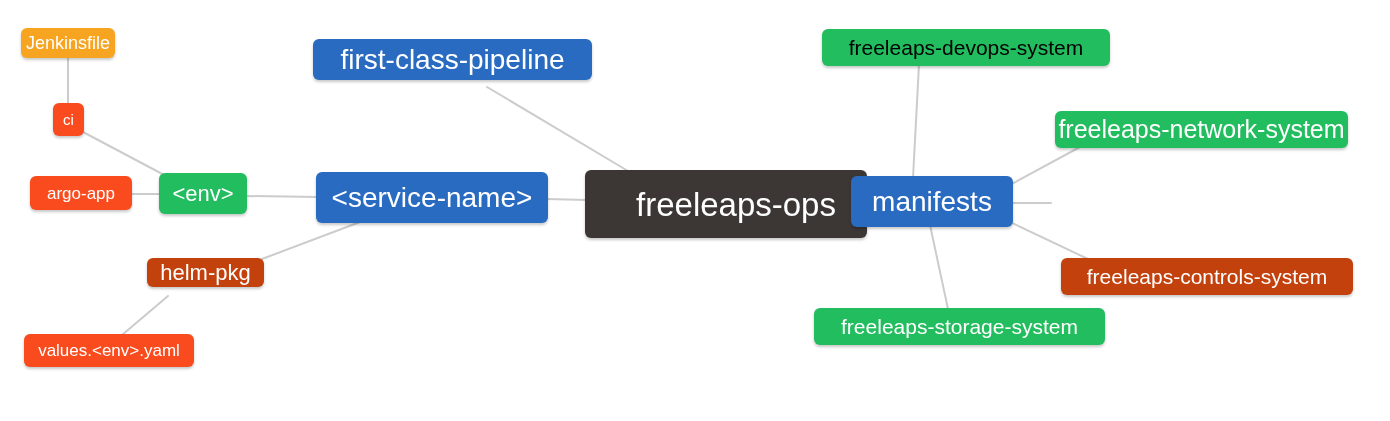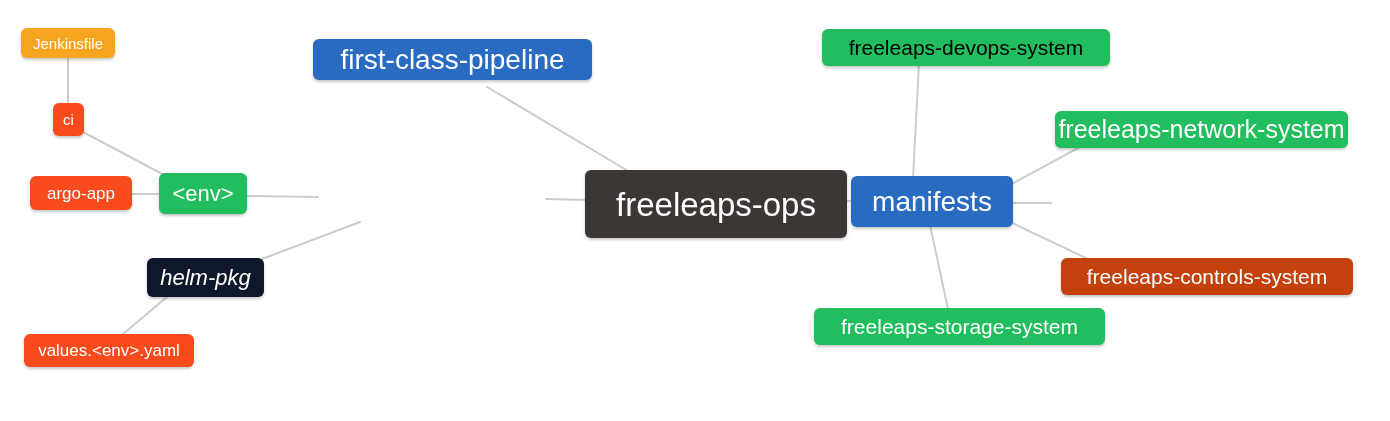--- a/index.html
+++ b/index.html
@@ -49,26 +49,27 @@
       <line x1="546" y1="199" x2="588" y2="200" stroke="#cccccc" stroke-width="2" stroke-linecap="round"></line>
       <line x1="360" y1="222" x2="262" y2="259" stroke="#cccccc" stroke-width="2" stroke-linecap="round"></line>
       <line x1="168" y1="296" x2="122" y2="335" stroke="#cccccc" stroke-width="2" stroke-linecap="round"></line>
       <line x1="843" y1="201" x2="855" y2="201" stroke="#cccccc" stroke-width="2" stroke-linecap="round"></line>
       <line x1="913" y1="178" x2="919" y2="64" stroke="#cccccc" stroke-width="2" stroke-linecap="round"></line>
       <line x1="1008" y1="186" x2="1080" y2="147" stroke="#cccccc" stroke-width="2" stroke-linecap="round"></line>
       <line x1="1011" y1="203" x2="1051" y2="203" stroke="#cccccc" stroke-width="2" stroke-linecap="round"></line>
       <line x1="1008" y1="221" x2="1088" y2="259" stroke="#cccccc" stroke-width="2" stroke-linecap="round"></line>
       <line x1="930" y1="225" x2="948" y2="309" stroke="#cccccc" stroke-width="2" stroke-linecap="round"></line>
     </svg>
-<div class="node" style="left: 585px; top: 170px; width: 262px; height: 68px; font-size: 33px; background: rgb(60, 55, 53); color: rgb(255, 255, 255);">freeleaps-ops</div>
+<div class="node" style="left: 585px; top: 170px; width: 262px; height: 68px; font-size: 33px; background: rgb(60, 55, 53); color: rgb(255, 255, 255); padding-left: 20px;">freeleaps-ops</div>
     <div class="node" style="left: 313px; top: 39px; width: 279px; height: 41px; font-size: 28px; background: rgb(42, 107, 194); color: rgb(255, 255, 255);">first-class-pipeline</div>
+    <div class="node" style="left: 316px; top: 172px; width: 232px; height: 51px; font-size: 28px; background: rgb(42, 107, 194); color: rgb(255, 255, 255);">&lt;service-name&gt;</div>
     <div class="node" style="left: 851px; top: 176px; width: 162px; height: 51px; font-size: 28px; background: rgb(42, 107, 194); color: rgb(255, 255, 255);">manifests</div>
     <div class="node" style="left: 159px; top: 173px; width: 88px; height: 41px; font-size: 22px; background: rgb(34, 189, 94); color: rgb(255, 255, 255);">&lt;env&gt;</div>
-    <div class="node" style="left: 147px; top: 258px; width: 117px; height: 39px; font-size: 22px; background: #0f172a; color: rgb(255, 255, 255); font-style: italic;">helm-pkg</div>
-    <div class="node" style="left: 21px; top: 28px; width: 94px; height: 30px; font-size: 15px; background: rgb(247, 164, 32); color: rgb(255, 255, 255);">Jenkinsfile</div>
+    <div class="node" style="left: 147px; top: 258px; width: 117px; height: 29px; font-size: 22px; background: #c2410c; color: rgb(255, 255, 255);">helm-pkg</div>
+    <div class="node" style="left: 21px; top: 28px; width: 94px; height: 30px; font-size: 18px; background: rgb(247, 164, 32); color: rgb(255, 255, 255);">Jenkinsfile</div>
     <div class="node" style="left: 53px; top: 103px; width: 31px; height: 33px; font-size: 15px; background: rgb(249, 75, 29); color: rgb(255, 255, 255);">ci</div>
     <div class="node" style="left: 30px; top: 176px; width: 102px; height: 34px; font-size: 17px; background: rgb(249, 75, 29); color: rgb(255, 255, 255);">argo-app</div>
     <div class="node" style="left: 24px; top: 334px; width: 170px; height: 33px; font-size: 17px; background: rgb(249, 75, 29); color: rgb(255, 255, 255);">values.&lt;env&gt;.yaml</div>
     <div class="node" style="left: 822px; top: 29px; width: 288px; height: 37px; font-size: 21px; background: rgb(34, 189, 94); color: #000000;">freeleaps-devops-system</div>
     <div class="node" style="left: 1055px; top: 111px; width: 293px; height: 37px; font-size: 25px; background: rgb(34, 189, 94); color: rgb(255, 255, 255);">freeleaps-network-system</div>
     <div class="node" style="left: 1061px; top: 258px; width: 292px; height: 37px; font-size: 21px; background: #c2410c; color: rgb(255, 255, 255);">freeleaps-controls-system</div>
     <div class="node" style="left: 814px; top: 308px; width: 291px; height: 37px; font-size: 21px; background: rgb(34, 189, 94); color: rgb(255, 255, 255);">freeleaps-storage-system</div>
   </div>
 
 </body></html>

